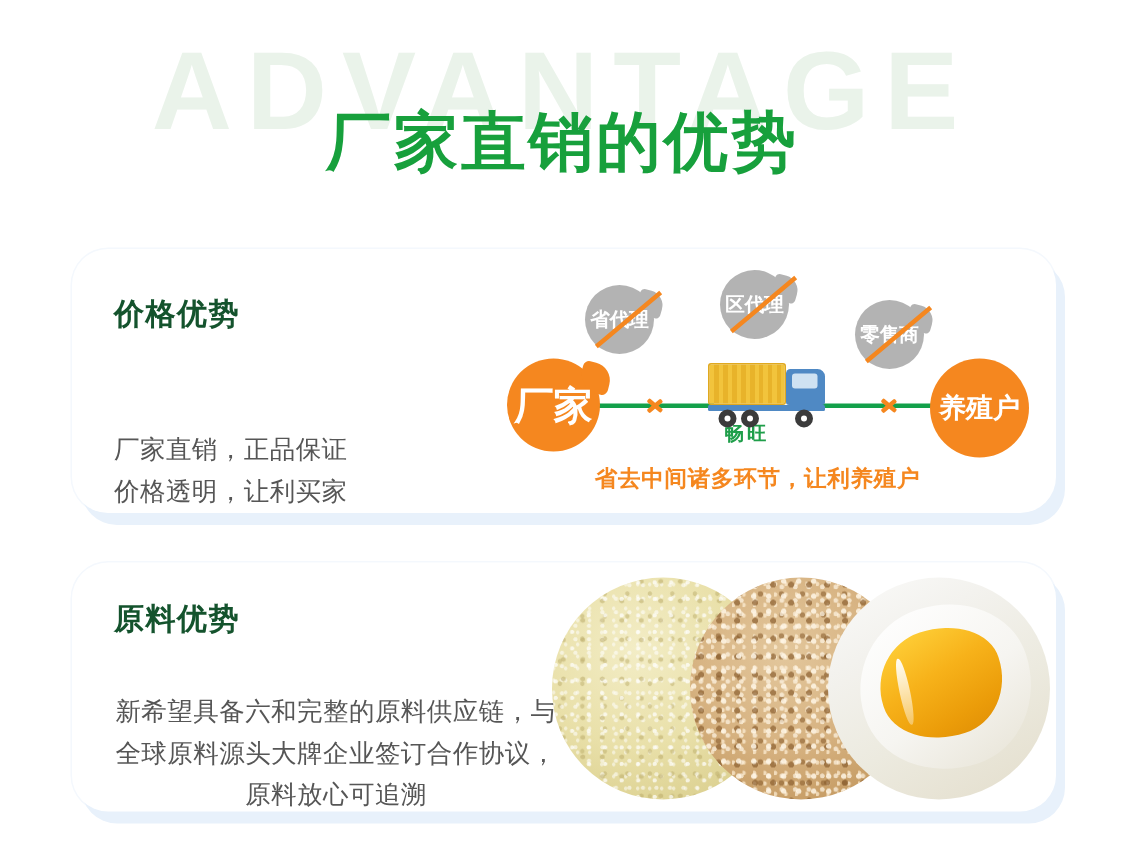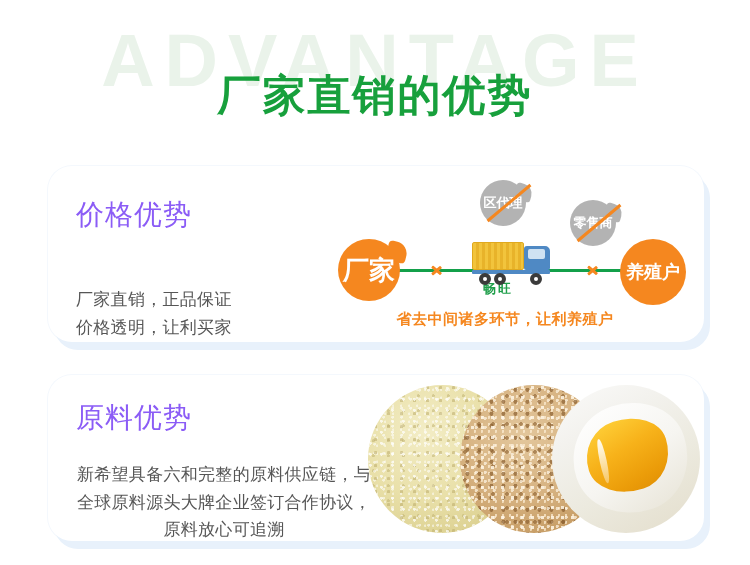--- a/index.html
+++ b/index.html
@@ -34,21 +34,21 @@
     position: absolute;
     background: #ffffff;
     border-radius: 24px;
     box-shadow: 6px 8px 0 0 #e8f1fb, 0 0 0 1px #f4f8fd;
   }
   .card-1 { left: 48px; top: 166px; width: 656px; height: 176px; }
   .card-2 { left: 48px; top: 375px; width: 656px; height: 166px; }
 
   .card-head {
     position: absolute;
-    font-size: 28px; font-weight: normal; color: #8b5cf6;
+    font-size: 20px; font-weight: bold; color: #14532d;
     letter-spacing: 1px;
   }
   .card-body {
     position: absolute;
     font-size: 17px; color: #565656; line-height: 1.62;
     letter-spacing: .3px;
   }
   .c1-head { left: 28px; top: 30px; }
   .c1-body { left: 28px; top: 78px; width: 250px; }
   .c2-head { left: 28px; top: 24px; }
@@ -248,20 +248,23 @@
       <div class="arrow arrow-b"></div>
 
       <div class="node node-factory">
         <span class="lbl">厂家</span>
       </div>
 
       <div class="node node-farm">
         <span class="lbl">养殖户</span>
       </div>
 
+      <div class="blocked blk-1">
+        <span class="btxt">省代理</span>
+      </div>
       <div class="blocked blk-2">
         <span class="btxt">区代理</span>
       </div>
       <div class="blocked blk-3">
         <span class="btxt">零售商</span>
       </div>
 
       <div class="truck">
         <div class="container">
           <div class="ctext">畅旺</div>

